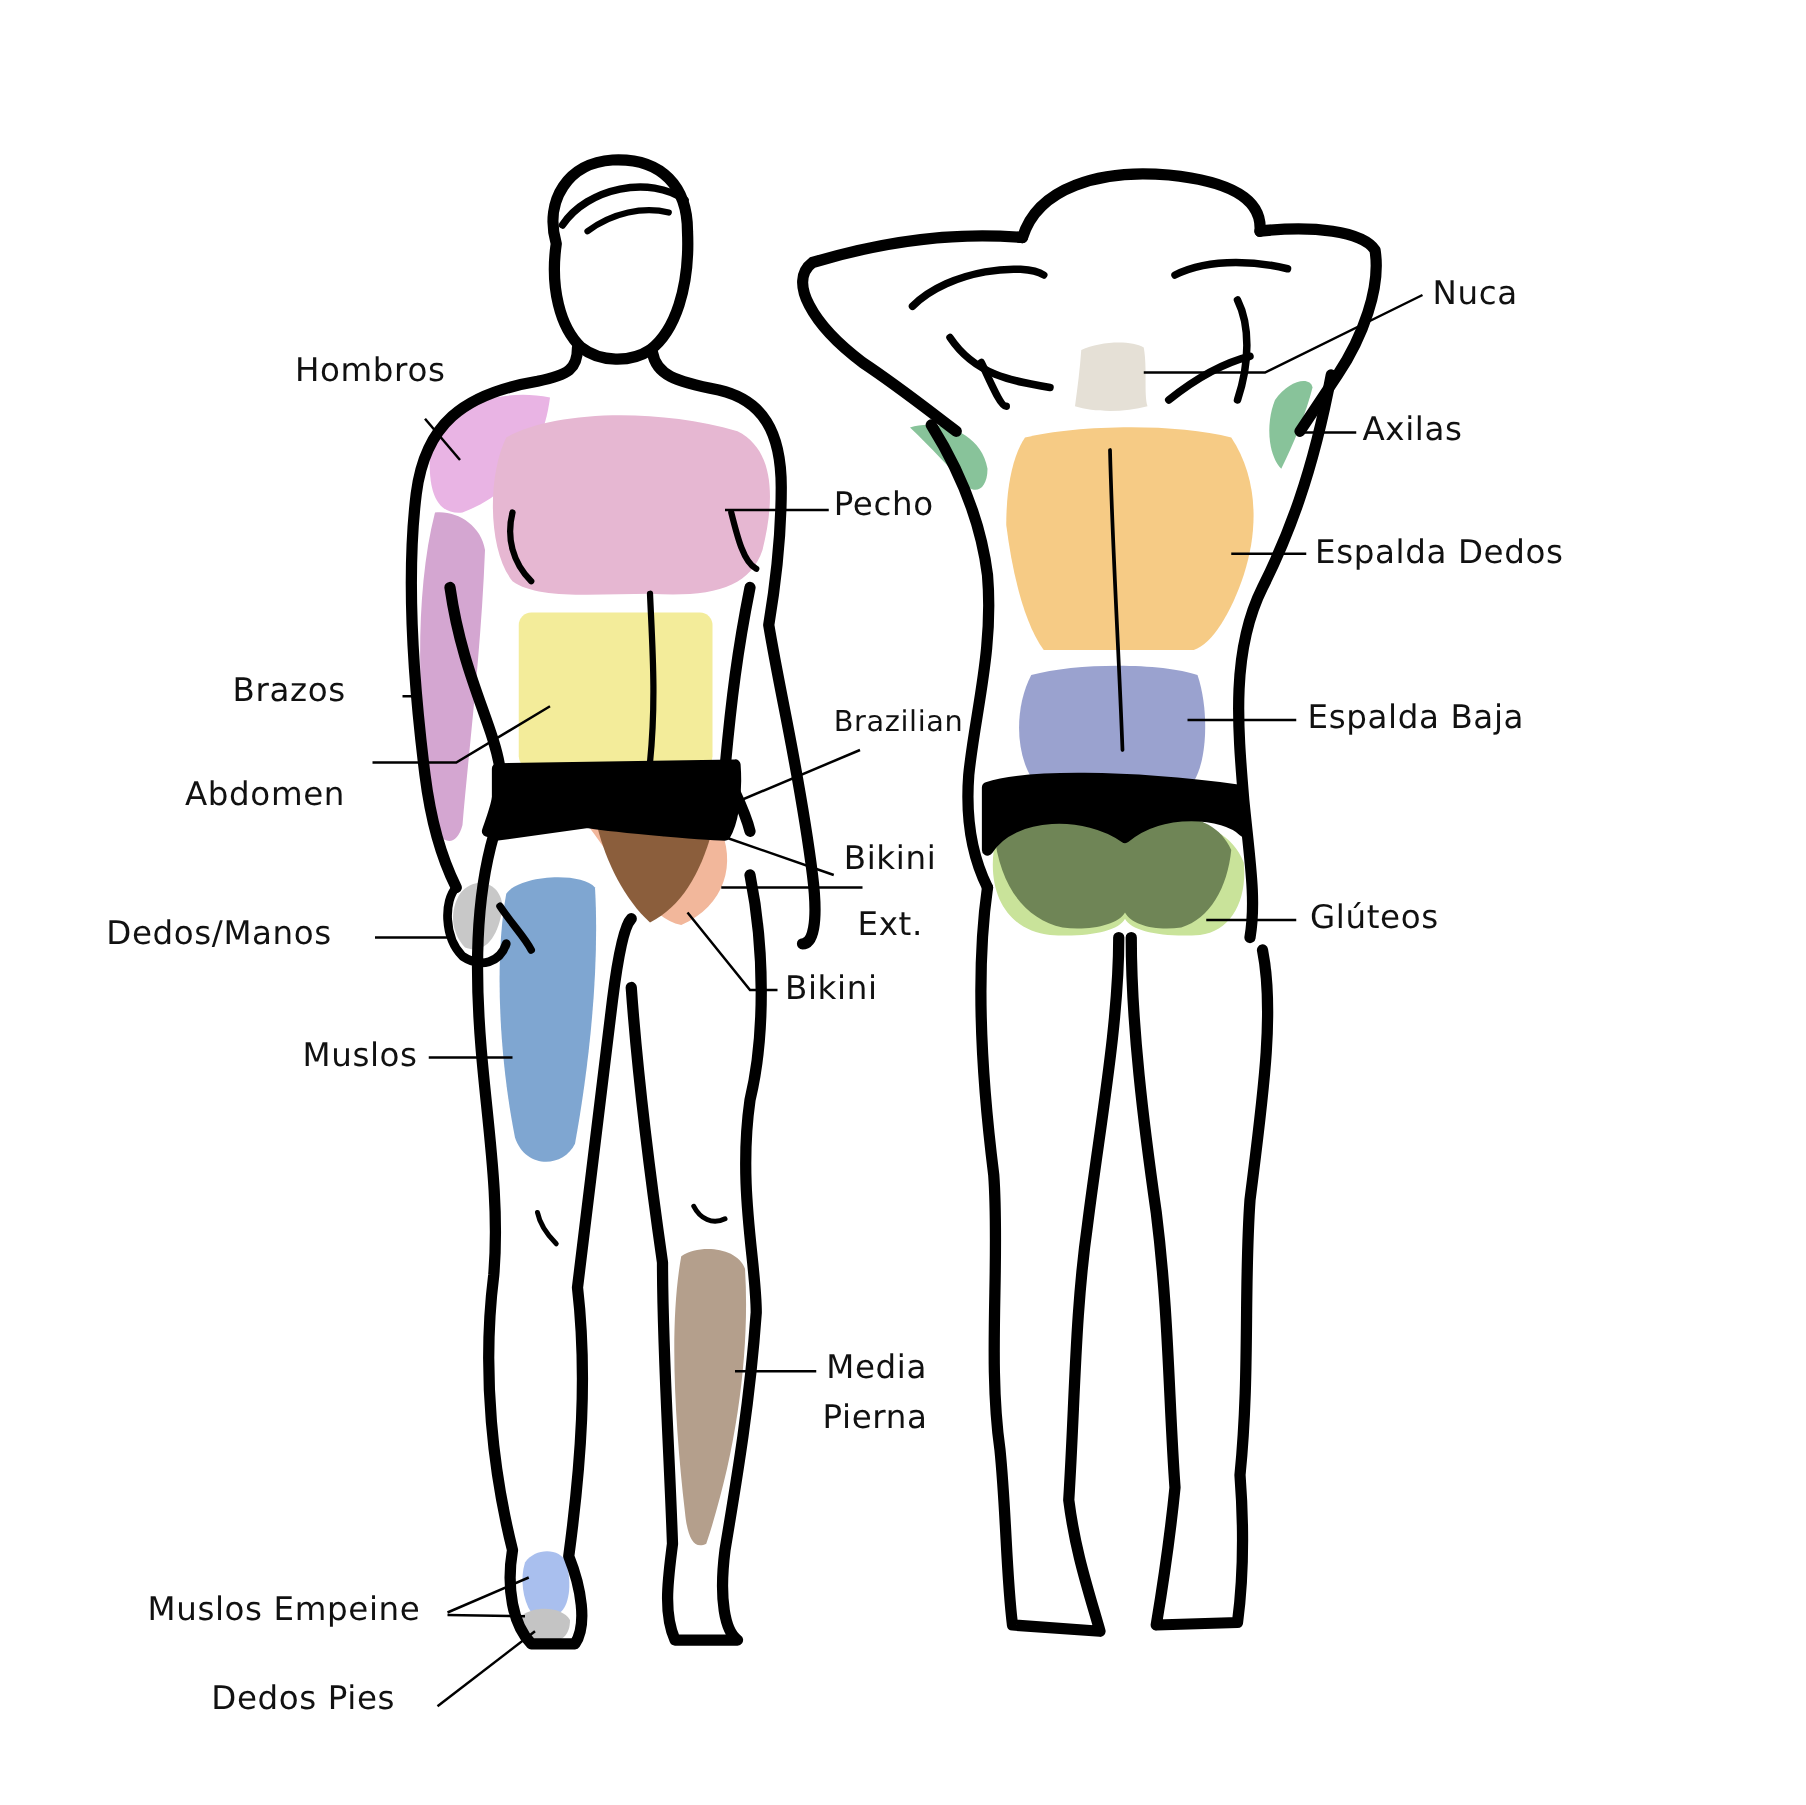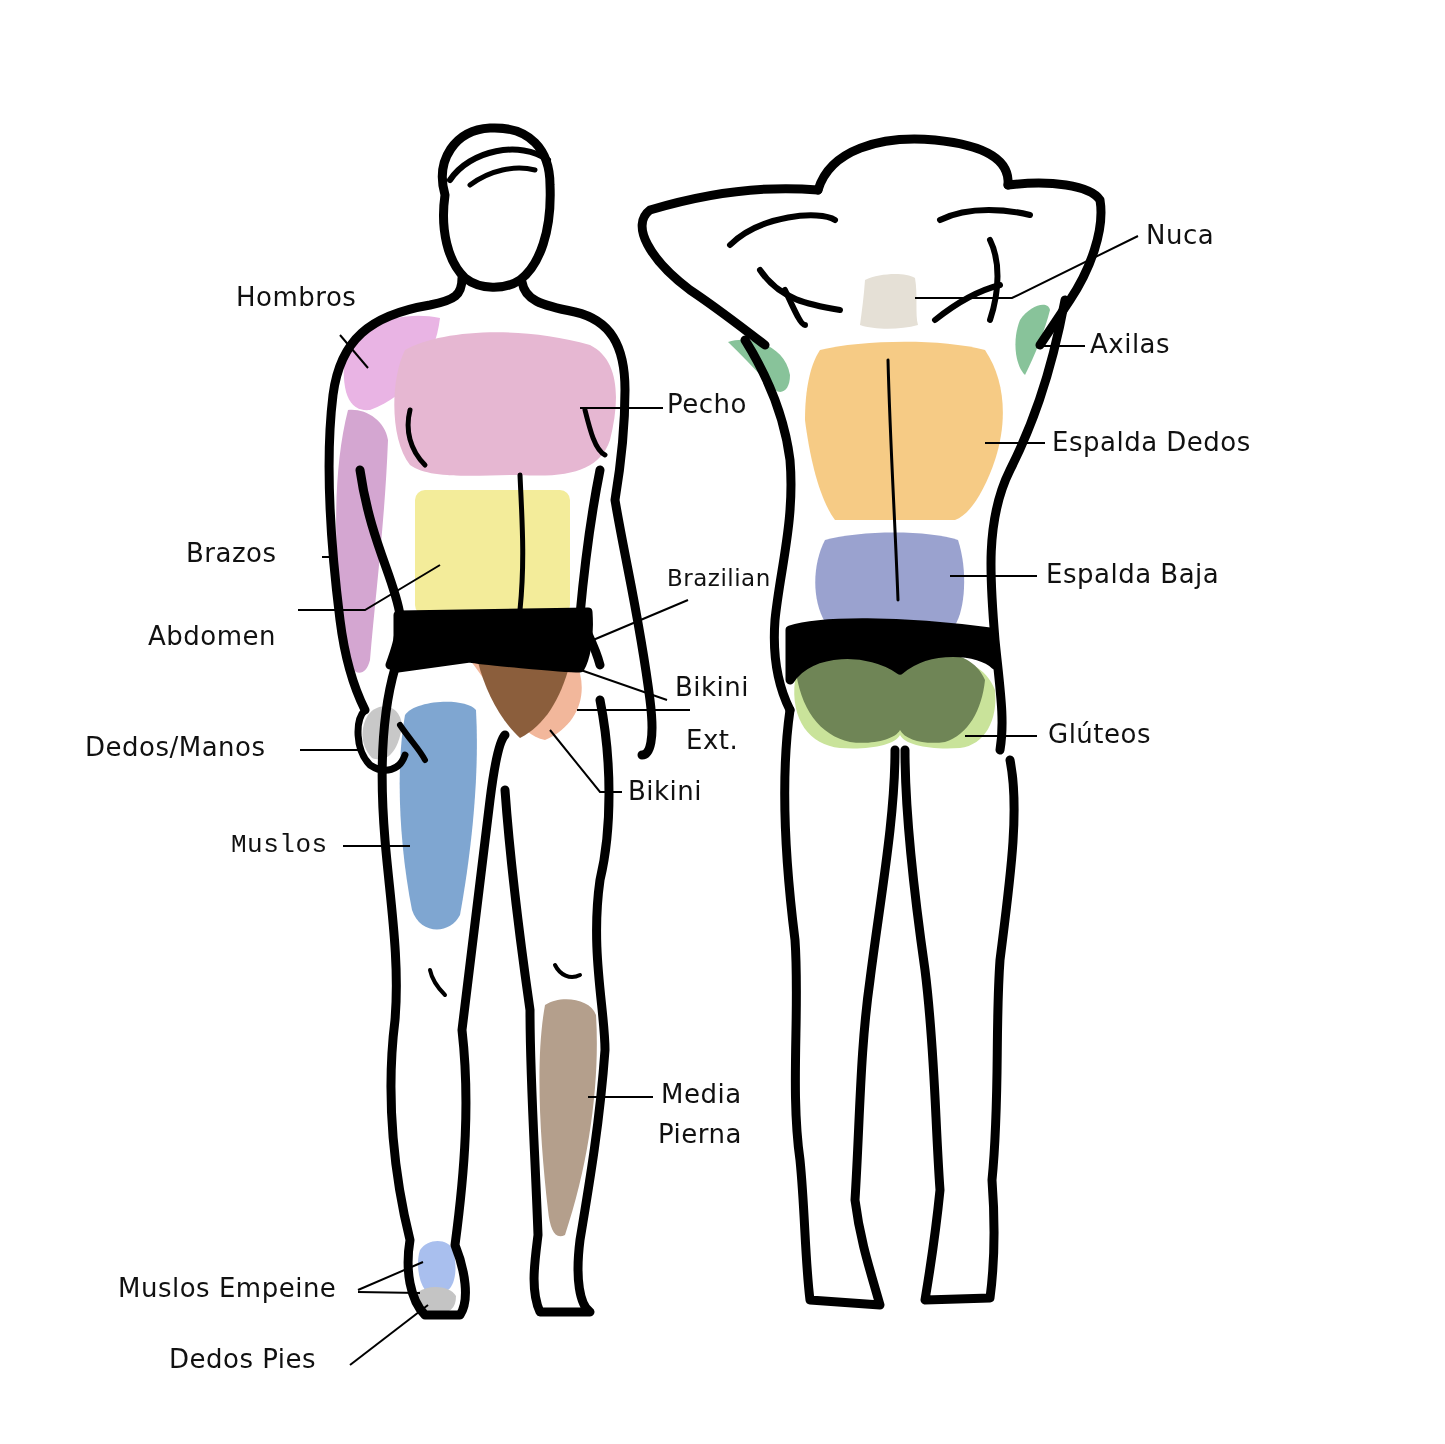--- a/index.html
+++ b/index.html
@@ -117,21 +117,21 @@
 
 <span class="lbl" style="left:236px;top:283px;">Hombros</span>
 <span class="lbl" style="left:667px;top:390px;">Pecho</span>
 <span class="lbl" style="left:186px;top:539px;">Brazos</span>
 <span class="lbl" style="left:148px;top:594px;margin-top:28px;">Abdomen</span>
 <span class="lbl small" style="left:667px;top:565px;">Brazilian</span>
 <span class="lbl" style="left:675px;top:673px;">Bikini</span>
 <span class="lbl" style="left:686px;top:707px;margin-top:19px;">Ext.</span>
 <span class="lbl" style="left:628px;top:777px;">Bikini</span>
 <span class="lbl" style="left:85px;top:733px;">Dedos/Manos</span>
-<span class="lbl" style="left:231px;top:831px;font-family:Liberation Mono, monospace;">Muslos</span>
+<span class="lbl" style="left:242px;top:831px;">Muslos</span>
 <span class="lbl" style="left:661px;top:1080px;">Media</span>
 <span class="lbl" style="left:658px;top:1120px;">Pierna</span>
 <span class="lbl" style="left:118px;top:1274px;">Muslos Empeine</span>
 <span class="lbl" style="left:169px;top:1345px;">Dedos Pies</span>
 
 <span class="lbl" style="left:1146px;top:221px;text-align:right;">Nuca</span>
 <span class="lbl" style="left:1090px;top:330px;">Axilas</span>
 <span class="lbl" style="left:1052px;top:428px;">Espalda Dedos</span>
 <span class="lbl" style="left:1046px;top:560px;">Espalda Baja</span>
 <span class="lbl" style="left:1048px;top:720px;">Glúteos</span>

